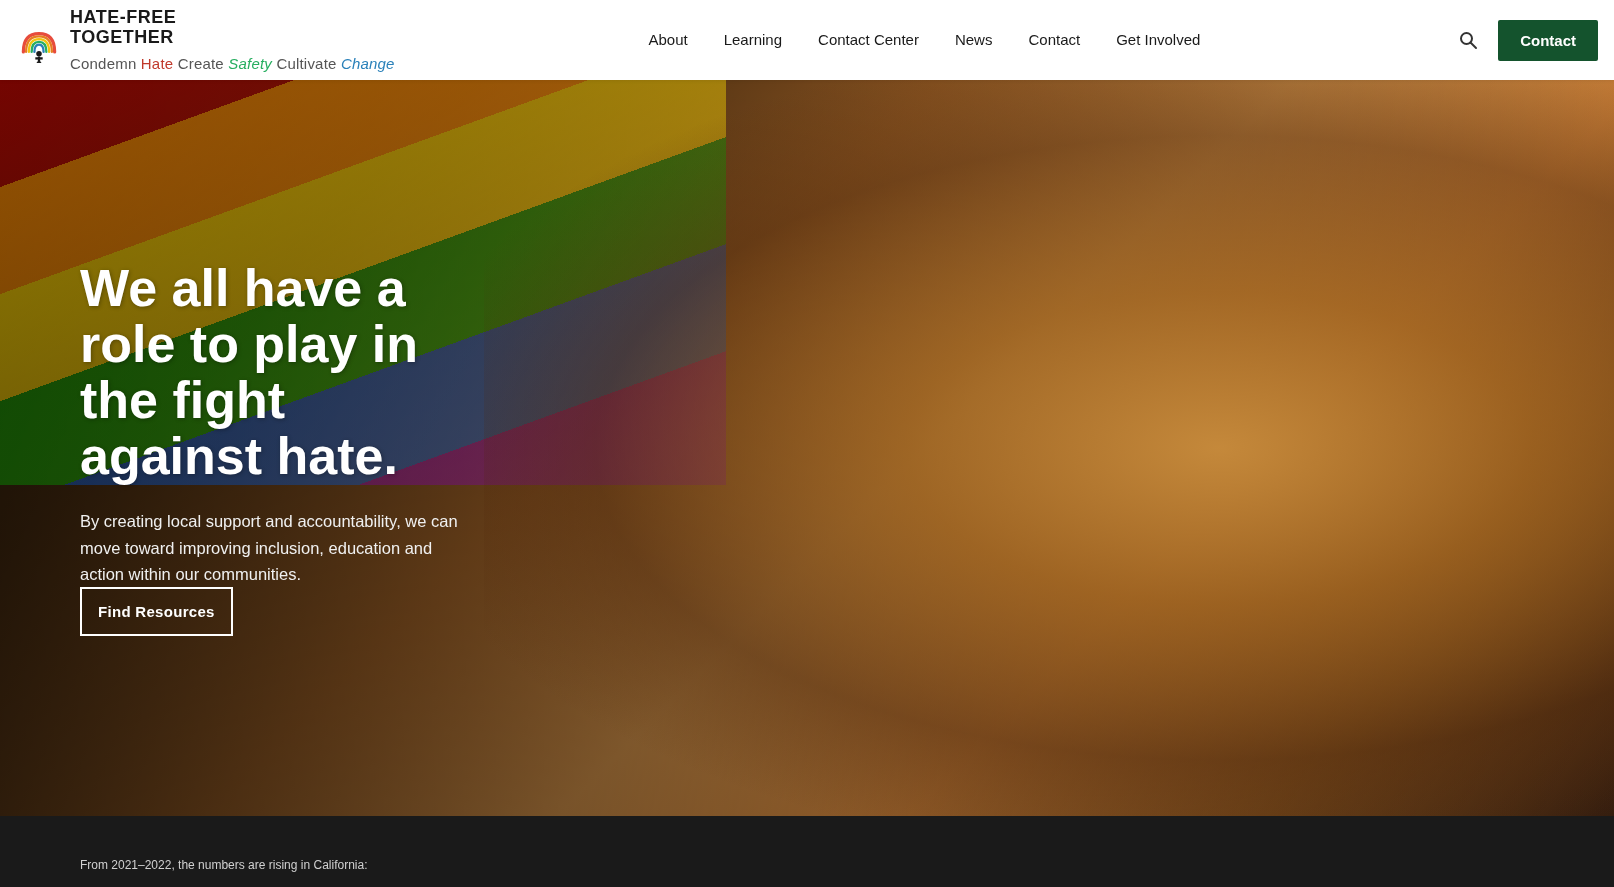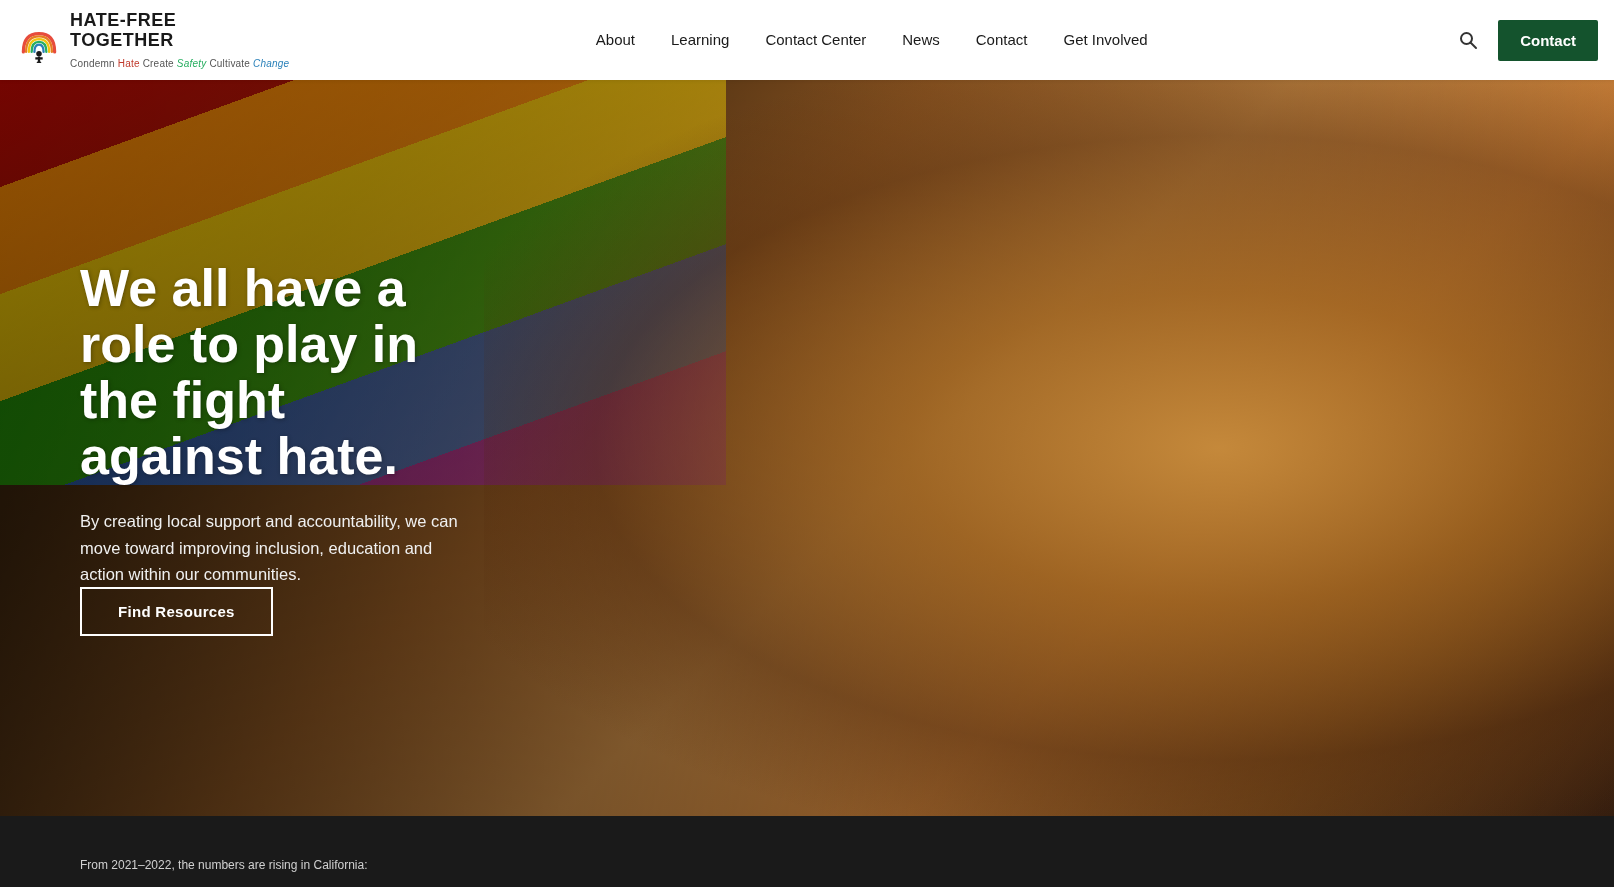--- a/index.html
+++ b/index.html
@@ -36,21 +36,21 @@
       flex-direction: column;
     }
     .logo-main {
       font-size: 18px;
       font-weight: 900;
       color: #1a1a1a;
       line-height: 1.1;
       letter-spacing: 0.5px;
     }
     .logo-tagline {
-      font-size: 10px;
+      font-size: 15px;
       color: #555;
       letter-spacing: 0.2px;
       margin-top: 7px;
       text-align: right;
     }
     .logo-tagline em { font-style: italic; }
     .logo-tagline .red { color: #c0392b; }
     .logo-tagline .green { color: #27ae60; }
     .logo-tagline .blue { color: #2980b9; }
 
@@ -161,21 +161,21 @@
       line-height: 1.6;
       color: #f0f0f0;
       max-width: 420px;
       font-weight: 400;
     }
     .hero-btn {
       display: inline-block;
       border: 2px solid #fff;
       color: #fff;
       background: transparent;
-      padding: 14px 36px;
+      padding: 14px 16px;
       font-size: 15px;
       font-weight: 700;
       cursor: pointer;
       text-decoration: none;
       letter-spacing: 0.3px;
       transition: background 0.2s, color 0.2s;
     }
 
     
     .stats-bar {

